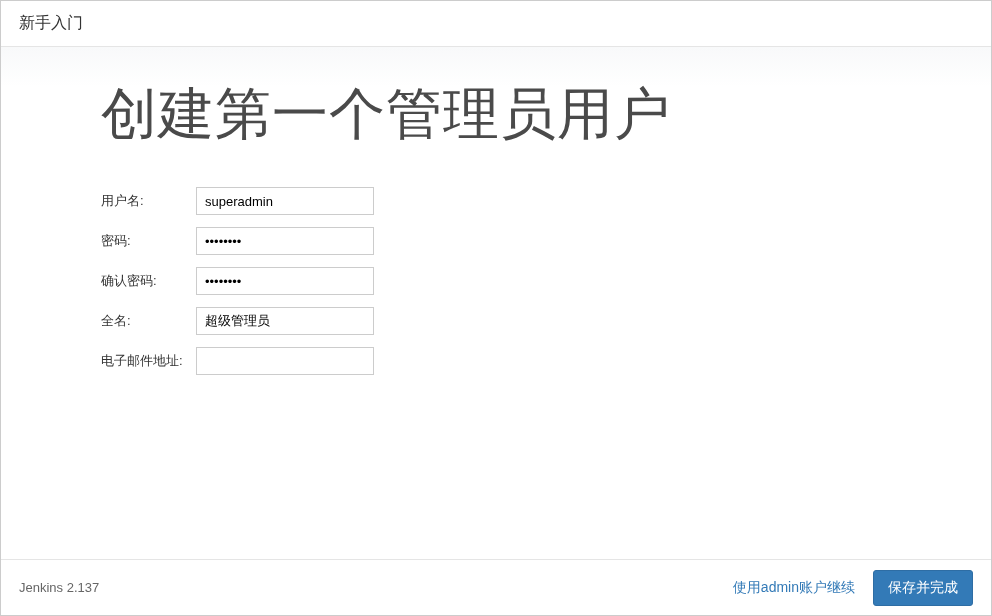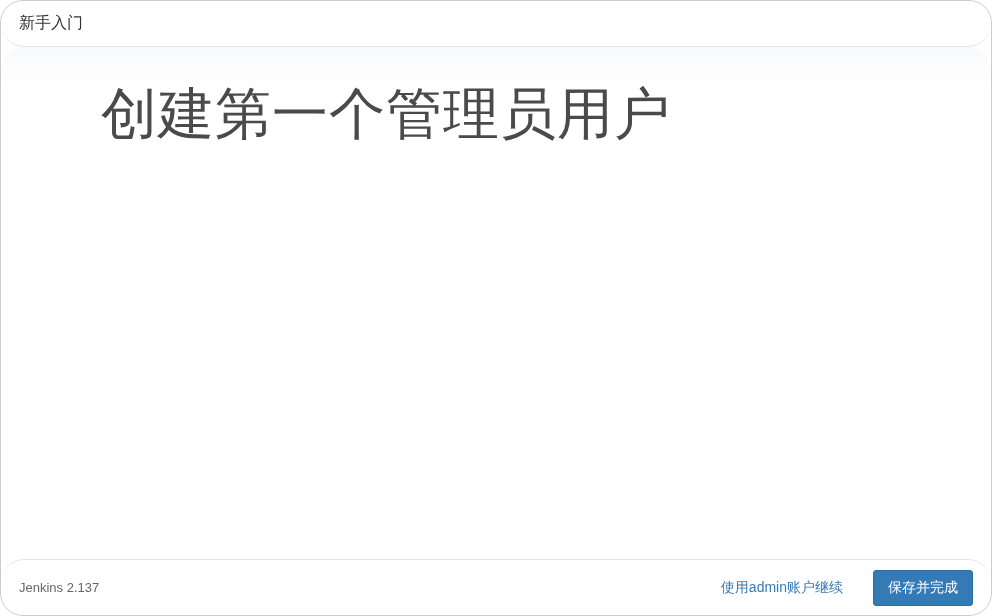--- a/index.html
+++ b/index.html
@@ -1,19 +1,18 @@
 <!DOCTYPE html>
 <html><head>
   <meta charset="utf-8">
   <style>
     * {
       margin: 0;
       padding: 0;
       box-sizing: border-box;
-      border-radius: 23px;
     }
     body {
       font-family: -apple-system, BlinkMacSystemFont, "Segoe UI", "Microsoft YaHei", "PingFang SC", sans-serif;
       background: #fff;
       width: 992px;
       height: 616px;
       overflow: hidden;
       border: 1px solid #ccc;
       position: relative;
     }
@@ -73,21 +72,21 @@
       padding: 12px 18px;
       background: #fff;
     }
     .footer-left {
       font-size: 13px;
       color: #666;
     }
     .footer-right {
       display: flex;
       align-items: center;
-      gap: 24px;
+      gap: 12px;
     }
     .link-button {
       color: #337ab7;
       font-size: 14px;
       cursor: pointer;
       padding: 8px 6px;
       background: none;
       border: none;
       font-family: inherit;
     }
@@ -105,20 +104,54 @@
 </head>
 <body>
 
 <div class="header">
   <span>新手入门</span>
 </div>
 
 <div class="main-area">
   <h1 class="page-title">创建第一个管理员用户</h1>
 
+  <table class="form-table">
+    <tbody>
+        <tr class="form-row">
+      <td class="label-cell">用户名:</td>
+      <td class="input-cell">
+        <input type="text" value="superadmin" style="">
+      </td>
+    </tr>
+    <tr class="form-row">
+      <td class="label-cell">密码:</td>
+      <td class="input-cell">
+        <input type="password" value="12345678" style="">
+      </td>
+    </tr>
+    <tr class="form-row">
+      <td class="label-cell">确认密码:</td>
+      <td class="input-cell">
+        <input type="password" value="12345678" style="">
+      </td>
+    </tr>
+    <tr class="form-row">
+      <td class="label-cell">全名:</td>
+      <td class="input-cell">
+        <input type="text" value="超级管理员" style="">
+      </td>
+    </tr>
+    <tr class="form-row">
+      <td class="label-cell">电子邮件地址:</td>
+      <td class="input-cell">
+        <input type="text" value="" style="">
+      </td>
+    </tr>
+  </tbody>
+    </table>
 </div>
 
 <div class="footer">
   <div class="footer-left">Jenkins 2.137</div>
   <div class="footer-right">
     <button class="link-button">使用admin账户继续</button>
     <button class="primary-button">保存并完成</button>
   </div>
 </div>
 

